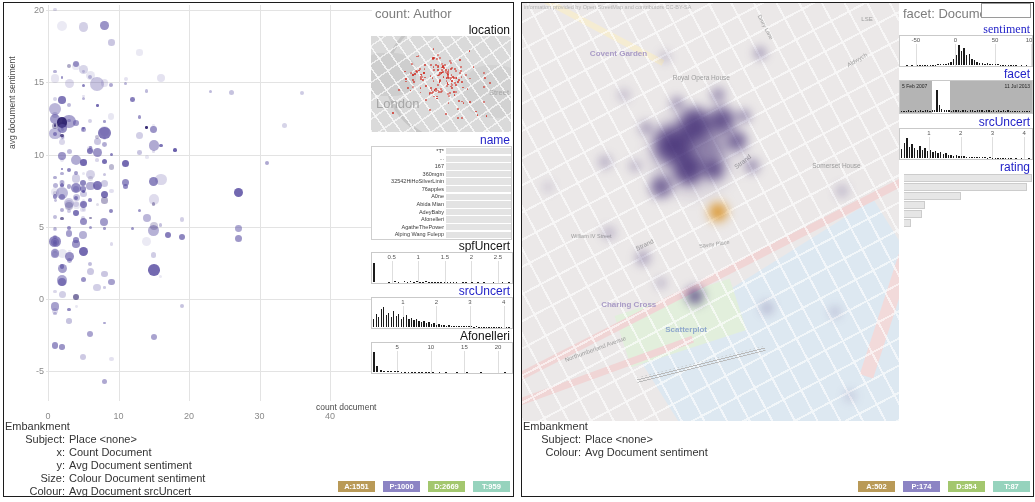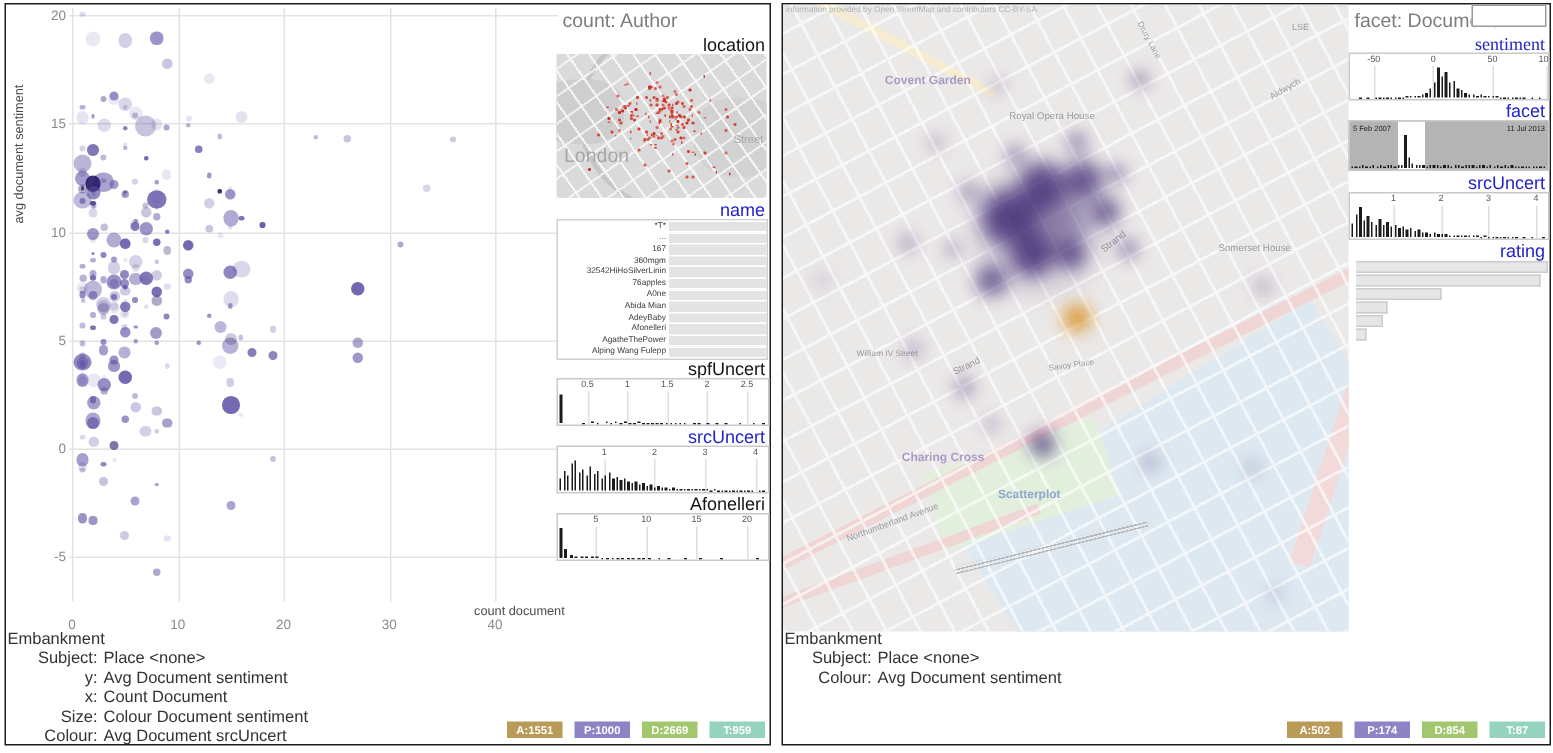--- a/index.html
+++ b/index.html
@@ -711,22 +711,22 @@
         <div class="bar" style="left: 60%; width: 1.375%; height: 1%;"></div>
         <div class="bar" style="left: 67.5%; width: 1.375%; height: 1%;"></div>
         <div class="bar" style="left: 77.5%; width: 1.375%; height: 1%;"></div>
         <div class="bar" style="left: 95%; width: 1.375%; height: 1%;"></div>
       </div>
     </div>
 
   <div class="abs info" style="left:1px;top:417px;">Embankment</div>
   <div class="abs" id="info-left" style="left:1px;top:430px;">
       <div class="info"><span class="key" style="width: 60px;">Subject:</span><span>Place &lt;none&gt;</span></div>
+      <div class="info"><span class="key" style="width: 60px;">x:</span><span>Count Document</span></div>
       <div class="info"><span class="key" style="width: 60px;">y:</span><span>Avg Document sentiment</span></div>
-      <div class="info"><span class="key" style="width: 60px;">x:</span><span>Count Document</span></div>
       <div class="info"><span class="key" style="width: 60px;">Size:</span><span>Colour Document sentiment</span></div>
       <div class="info"><span class="key" style="width: 60px;">Colour:</span><span>Avg Document srcUncert</span></div>
     </div>
 
   <div class="badges" id="badges-left">
       <div class="badge" style="background: rgb(185, 154, 87);">A:1551</div>
       <div class="badge" style="background: rgb(140, 132, 196);">P:1000</div>
       <div class="badge" style="background: rgb(163, 199, 110);">D:2669</div>
       <div class="badge" style="background: rgb(150, 211, 189);">T:959</div>
     </div>

